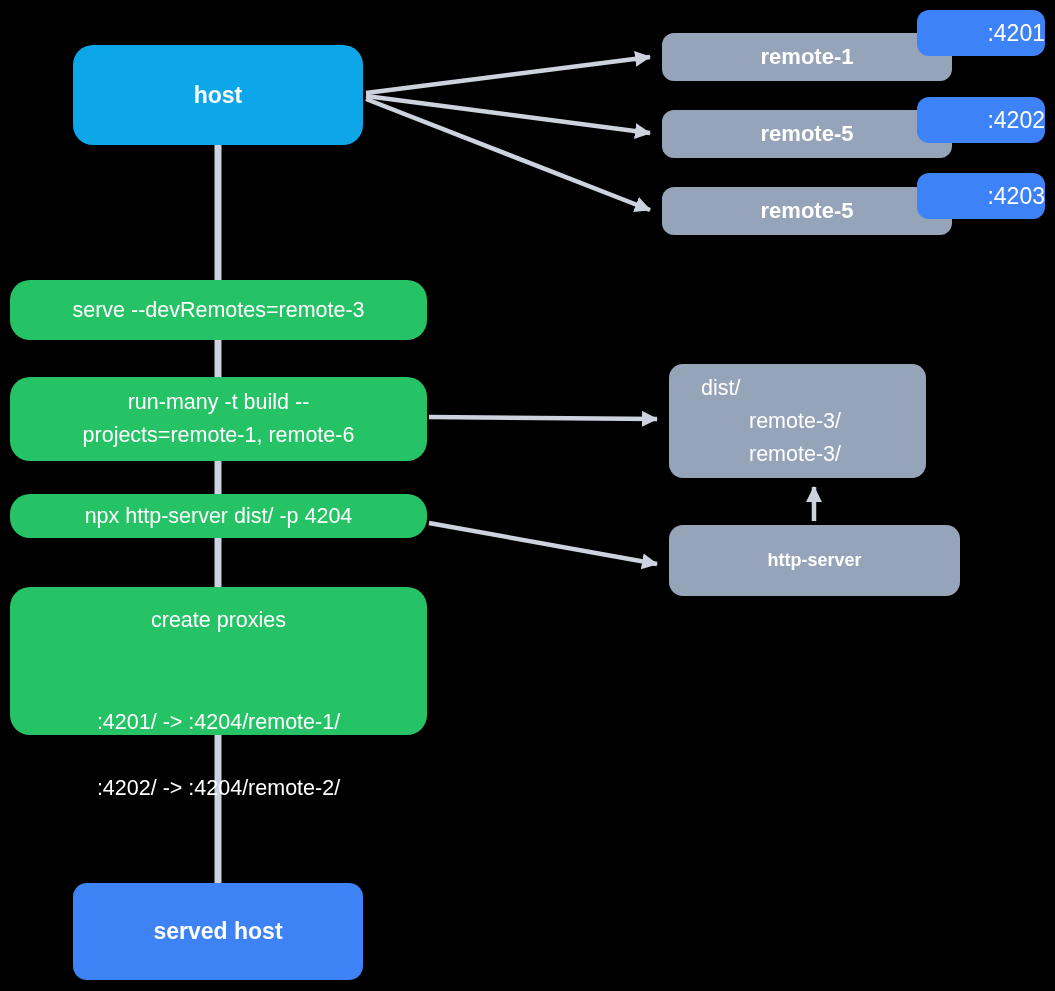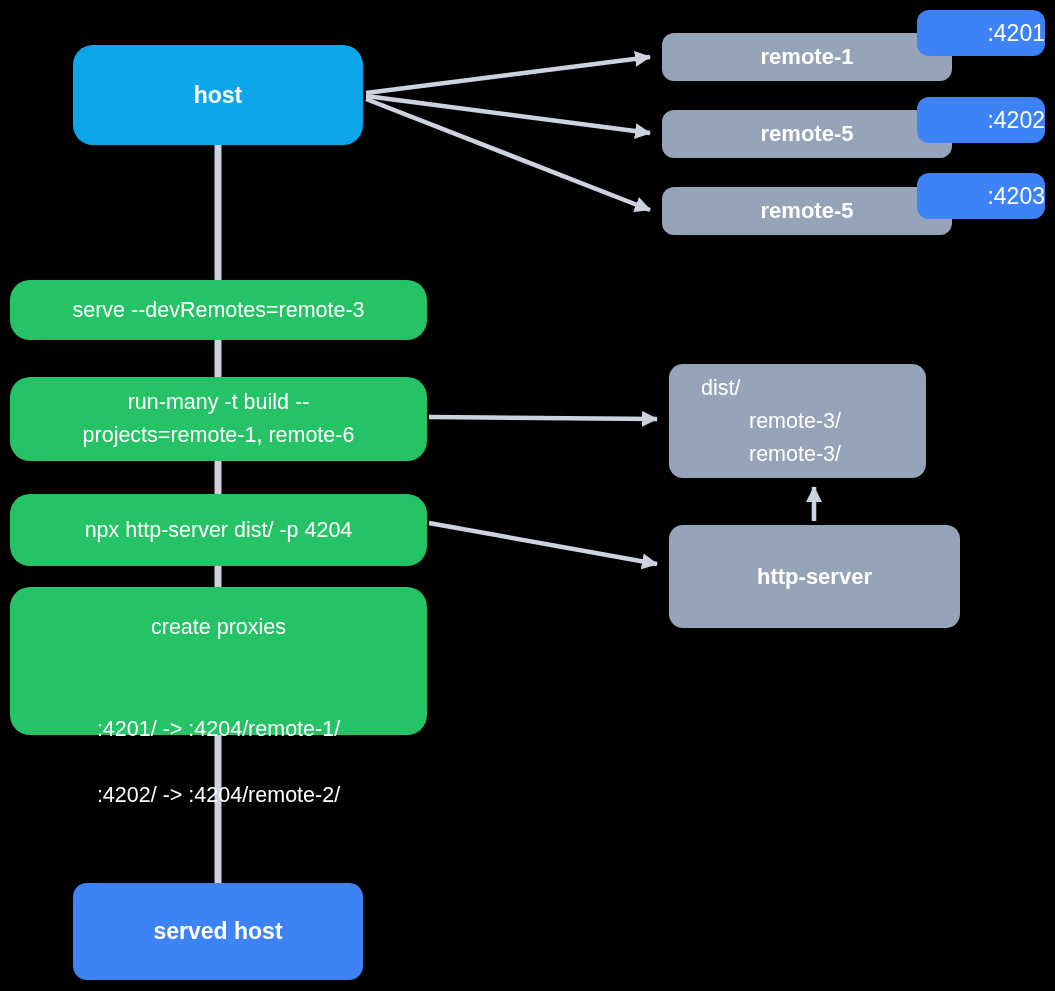--- a/index.html
+++ b/index.html
@@ -40,39 +40,39 @@
   }
   .badge.b1{top:10px}.badge.b2{top:97px}.badge.b3{top:173px}
   .cmd{
     left:10px;width:417px;
     background:#26c366;border-radius:20px;
     font-size:21.5px;text-align:center;
     white-space:pre-line;line-height:33px;
   }
   .cmd.c0{top:280px;height:60px}
   .cmd.c1{top:377px;height:84px}
-  .cmd.c2{top:494px;height:72px}
+  .cmd.c2{top:494px;height:44px}
   .cmd.c4{top:768px;height:66px}
   .cmd.c3{
     top:587px;height:148px;
     flex-direction:column;justify-content:flex-start;
-    padding-top:24px;
+    padding-top:17px;
   }
   .cmd.c3 .mappings{margin-top:36px;}
   .distbox{
     left:669px;top:364px;width:257px;height:114px;
     background:#96a4ba;border-radius:14px;
     flex-direction:column;align-items:flex-start;justify-content:center;
     padding-left:32px;font-size:21.5px;line-height:33px;
   }
   .distbox .indent{padding-left:48px;}
   .httpserver{
-    left:669px;top:525px;width:291px;height:103px;
+    left:669px;top:525px;width:291px;height:71px;
     background:#96a4ba;border-radius:14px;
-    font-weight:bold;font-size:22px;
+    font-weight:bold;font-size:18px;
   }
 </style>
 </head>
 <body>
 
 <div class="canvas">
 
   <svg class="connectors" width="1055" height="991" viewBox="0 0 1055 991">
     <defs>
       <marker id="ah" markerUnits="userSpaceOnUse" markerWidth="20" markerHeight="18" refX="15" refY="8" orient="auto">

